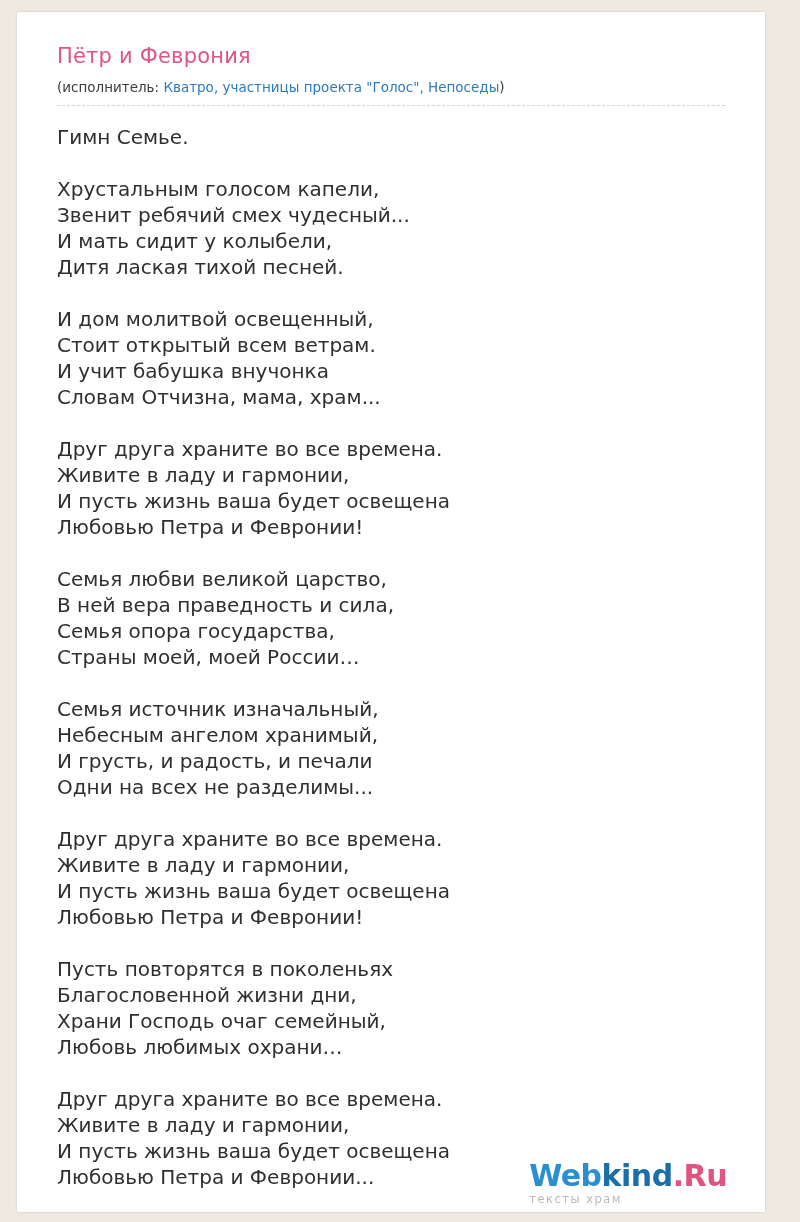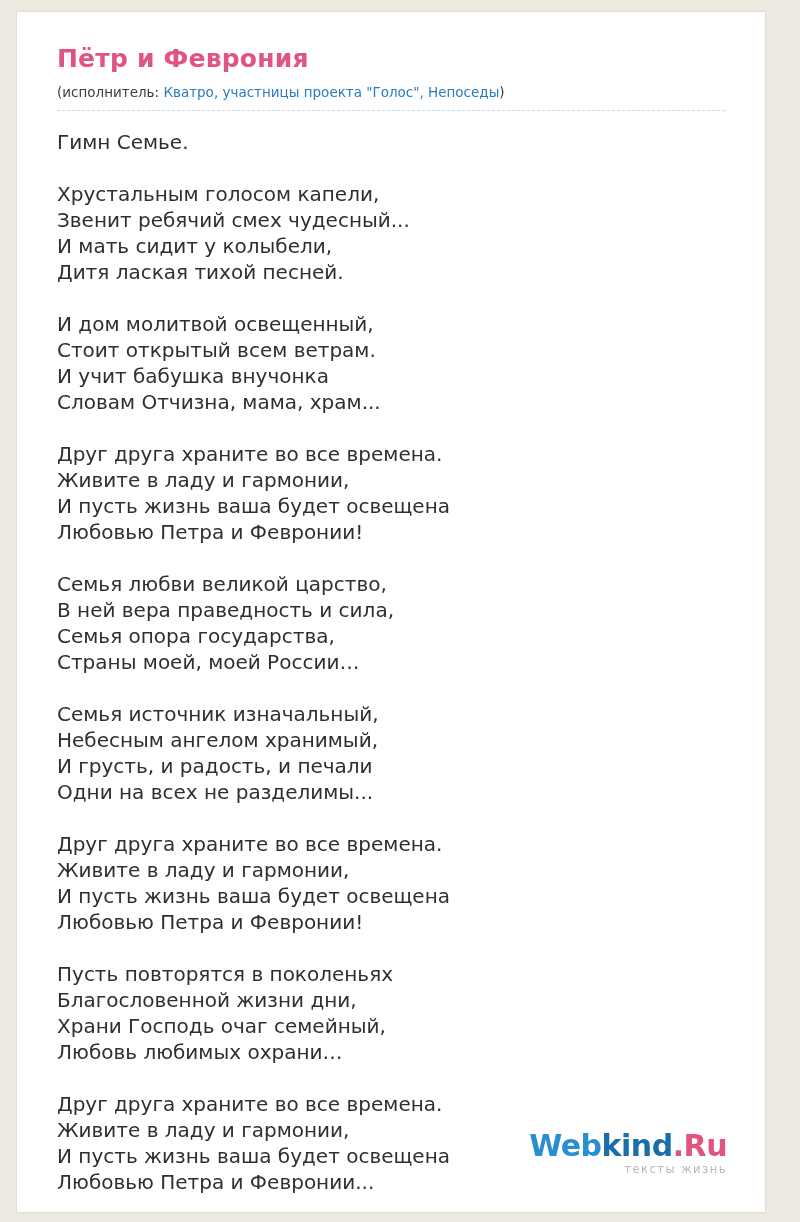--- a/index.html
+++ b/index.html
@@ -18,23 +18,23 @@
     left: 17px;
     top: 12px;
     width: 748px;
     height: 1200px;
     background: #ffffff;
     box-shadow: 0 0 2px rgba(0,0,0,0.18);
     box-sizing: border-box;
     padding: 32px 40px 0 40px;
   }
   .song-title {
-    font-size: 25px;
+    font-size: 21px;
     color: #e0547f;
-    font-weight: bold;
+    font-weight: normal;
     margin: 0 0 10px 0;
     line-height: 1.2;
     letter-spacing: 0.2px;
   }
   .performer-line {
     font-size: 13.5px;
     color: #3b3b3b;
     padding-bottom: 10px;
     border-bottom: 1px dashed #c9d6e4;
     margin-bottom: 18px;
@@ -48,22 +48,22 @@
     font-size: 20px;
     line-height: 26px;
     color: #2f2f2f;
     white-space: pre-wrap;
     margin: 0;
     font-family: "DejaVu Sans", "Liberation Sans", sans-serif;
   }
   .watermark {
     position: absolute;
     right: 38px;
-    bottom: 36px;
-    text-align: right;
+    bottom: 6px;
+    text-align: left;
     user-select: none;
   }
   .wm-main {
     font-size: 30px;
     font-weight: bold;
     line-height: 1;
     letter-spacing: -0.5px;
   }
   .wm-web {
     color: #2a8fd0;
@@ -127,16 +127,16 @@
 Храни Господь очаг семейный,
 Любовь любимых охрани…
 
 Друг друга храните во все времена.
 Живите в ладу и гармонии,
 И пусть жизнь ваша будет освещена
 Любовью Петра и Февронии...</div>
 
   <div class="watermark">
     <div class="wm-main"><span class="wm-web">Web</span><span class="wm-kind">kind</span><span class="wm-ru">.Ru</span></div>
-    <div class="wm-sub">тексты жизнь</div>
+    <div class="wm-sub">тексты храм</div>
   </div>
 
 </div>
 
 </body></html>

